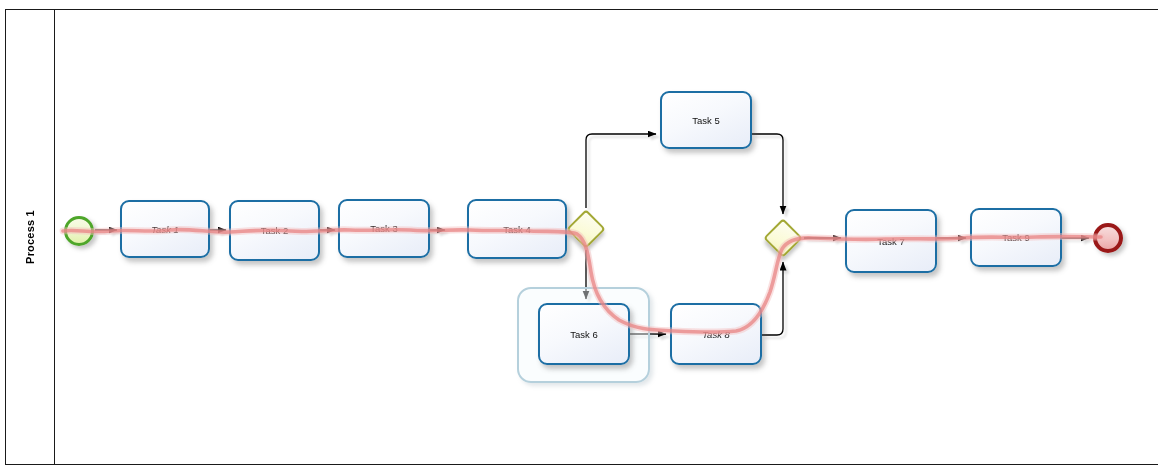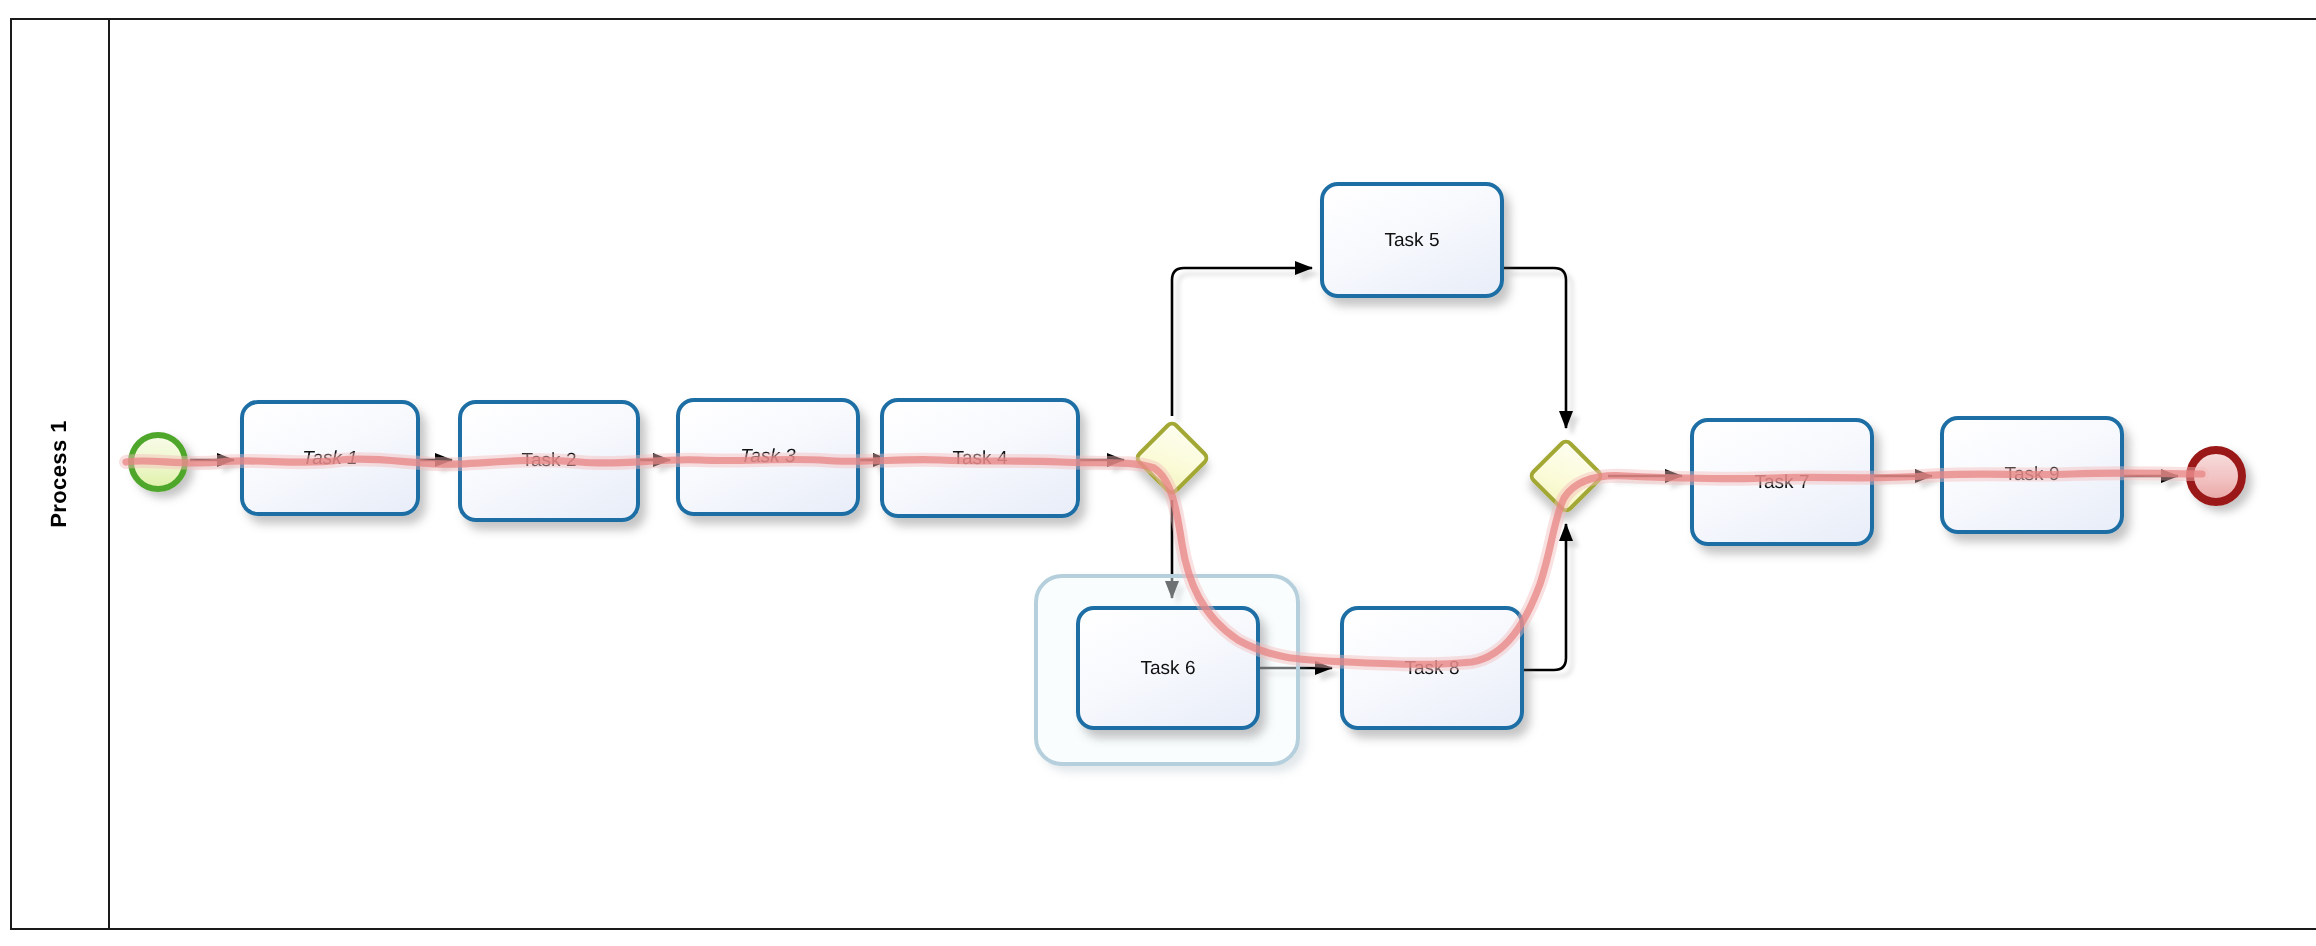--- a/index.html
+++ b/index.html
@@ -67,34 +67,34 @@
   </svg>
 
   <div id="nodes">
       <div class="event start" style="left: 64px; top: 216px; width: 30px; height: 30px;"></div>
       <div class="task" style="left: 120px; top: 200px; width: 90px; height: 58px; font-style: italic;">
         <span>Task 1</span>
       </div>
       <div class="task" style="left: 229px; top: 200px; width: 91px; height: 61px;">
         <span>Task 2</span>
       </div>
-      <div class="task" style="left: 338px; top: 199px; width: 92px; height: 59px; font-style: italic;">
+      <div class="task" style="left: 338px; top: 199px; width: 92px; height: 59px;">
         <span>Task 3</span>
       </div>
-      <div class="task" style="left: 440px; top: 199px; width: 100px; height: 60px;">
+      <div class="task" style="left: 467px; top: 199px; width: 100px; height: 60px;">
         <span>Task 4</span>
       </div>
       <div class="task" style="left: 660px; top: 91px; width: 92px; height: 58px;">
         <span>Task 5</span>
       </div>
       <div class="group" style="left: 517px; top: 287px; width: 133px; height: 96px;"></div>
       <div class="task" style="left: 538px; top: 303px; width: 92px; height: 62px;">
         <span>Task 6</span>
       </div>
-      <div class="task" style="left: 670px; top: 303px; width: 92px; height: 62px;">
+      <div class="task" style="left: 670px; top: 303px; width: 92px; height: 62px; font-style: italic;">
         <span>Task 8</span>
       </div>
       <div class="gateway" style="left: 572px; top: 215px; width: 28px; height: 28px;"></div>
       <div class="gateway" style="left: 769px; top: 224px; width: 28px; height: 28px;"></div>
       <div class="task" style="left: 845px; top: 209px; width: 92px; height: 64px;">
         <span>Task 7</span>
       </div>
       <div class="task" style="left: 970px; top: 208px; width: 92px; height: 59px;">
         <span>Task 9</span>
       </div>

